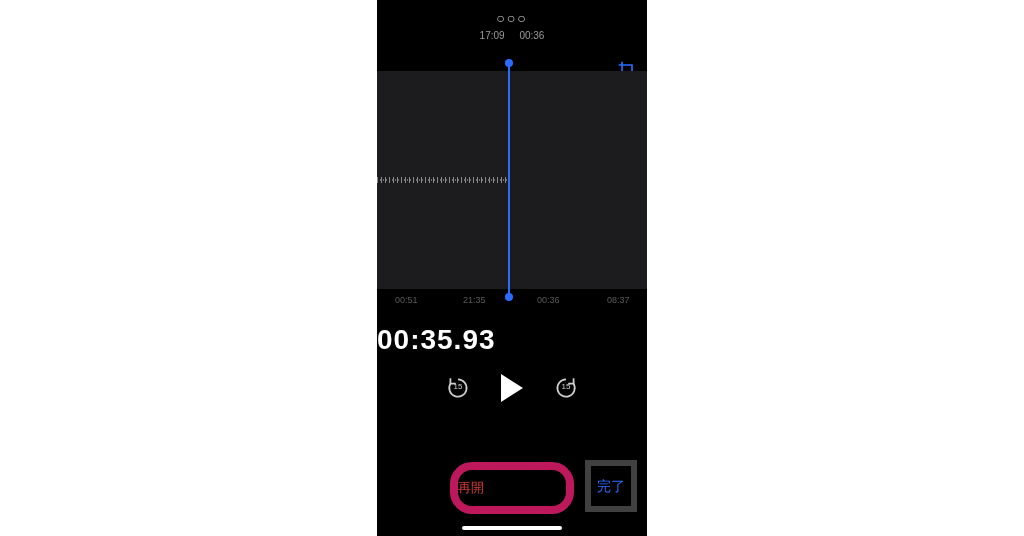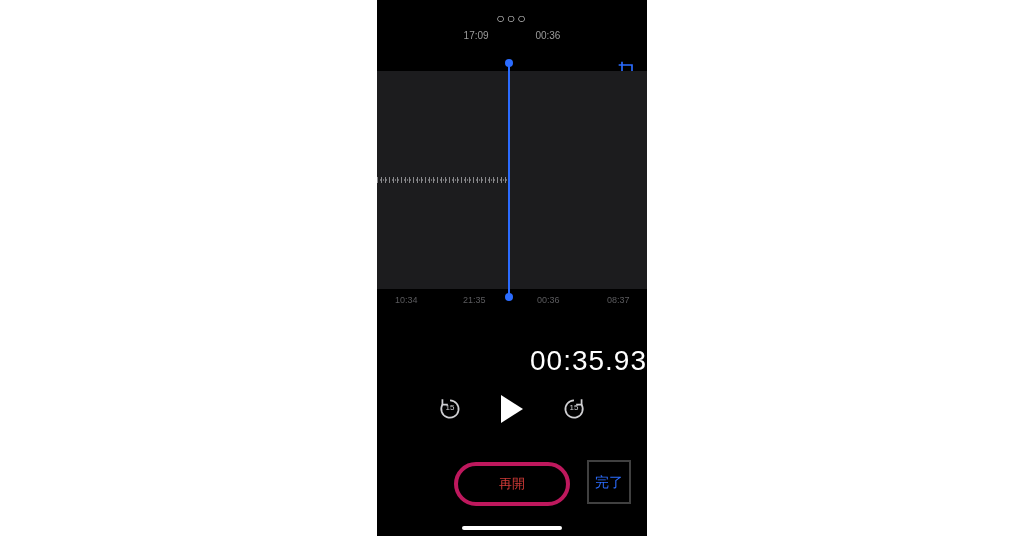--- a/index.html
+++ b/index.html
@@ -1,42 +1,42 @@
 <!DOCTYPE html>
 <html><head>
 <meta charset="utf-8">
 <style>
   html,body{margin:0;padding:0;width:1024px;height:536px;background:#fff;font-family:-apple-system,"Helvetica Neue",Arial,sans-serif;overflow:hidden}
   .stage{position:relative;width:1024px;height:536px}
   .phone{position:absolute;left:377px;top:0;width:270px;height:536px;background:#000;color:#fff}
   .hdr{position:relative;width:100%;text-align:center;padding-top:10px}
   .dots{font-size:14px;letter-spacing:2px;color:#cfcfcf}
   .times{margin-top:4px;font-size:10px;color:#9c9c9c}
-  .times span{margin:0 22px}
+  .times span{margin:0 6px}
   .crop{position:absolute;right:10px;top:60px}
   .crop svg{width:20px;height:20px;stroke:#2b6cff;fill:none}
   .wave-wrap{position:relative;width:100%;height:218px;margin-top:30px;background:#1c1c1e}
   .wave{position:absolute;left:0;top:106px;height:6px;width:130px}
   .wave::before{content:"";position:absolute;left:0;right:0;top:2px;height:2px;background:repeating-linear-gradient(90deg,#6b6b6e 0 1px,transparent 1px 3px)}
   .wave::after{content:"";position:absolute;left:0;right:0;top:0;height:6px;background:repeating-linear-gradient(90deg,#8a8a8d 0 1px,transparent 1px 4px)}
   .cursor{position:absolute;left:131px;top:-8px;bottom:-8px;width:2px;background:#2b6cff}
   .cursor::before,.cursor::after{content:"";position:absolute;left:-3px;width:8px;height:8px;border-radius:50%;background:#2b6cff}
   .cursor::before{top:-4px}.cursor::after{bottom:-4px}
   .ticks{position:relative;width:100%;height:22px;color:#5b5b5e;font-size:9px}
   .ticks span{position:absolute;top:6px}
   .t1{left:18px}.t2{left:86px}.t3{left:160px}.t4{left:230px}
-  .big-time{margin-top:34px;text-align:right;font-size:28px;font-weight:400;letter-spacing:1px}
-  .controls{margin-top:18px;display:flex;justify-content:center;align-items:center;gap:38px}
+  .big-time{margin-top:13px;text-align:left;font-size:28px;font-weight:700;letter-spacing:1px}
+  .controls{margin-top:18px;display:flex;justify-content:center;align-items:center;gap:30px}
   .skip{width:26px;height:26px;position:relative}
   .skip svg{width:26px;height:26px;stroke:#d0d0d3;fill:none}
   .skip .num{position:absolute;left:0;right:0;top:7px;text-align:center;font-size:8px;color:#d0d0d3}
   .play{width:0;height:0;border-left:22px solid #fff;border-top:14px solid transparent;border-bottom:14px solid transparent}
   .bottom{position:absolute;left:0;right:0;bottom:30px;height:44px}
-  .resume{position:absolute;left:50%;transform:translateX(-50%);width:108px;height:36px;border:4px solid #be185d;border-radius:22px;color:#cf3a37;font-size:13px;display:flex;align-items:center;justify-content:center}
-  .done-box{position:absolute;right:16px;top:-2px;width:40px;height:40px;border:2px solid #404040}
+  .resume{position:absolute;left:50%;transform:translateX(-50%);width:108px;height:36px;border:8px solid #be185d;border-radius:22px;color:#cf3a37;font-size:13px;display:flex;align-items:center;justify-content:flex-start}
+  .done-box{position:absolute;right:10px;top:-2px;width:40px;height:40px;border:6px solid #404040}
   .done{color:#2b6cff;font-size:14px;line-height:40px;text-align:center}
   .home{position:absolute;left:50%;bottom:6px;transform:translateX(-50%);width:100px;height:4px;border-radius:4px;background:#fff}
 </style>
 </head>
 <body>
 
 <div class="stage">
   <div class="phone">
 
     <div class="hdr">
@@ -55,21 +55,21 @@
           </svg>
       </span>
     </div>
 
     <div class="wave-wrap">
       <div class="wave"></div>
       <div class="cursor"></div>
     </div>
 
     <div class="ticks">
-      <span class="t1">10:34</span>
+      <span class="t1">00:51</span>
       <span class="t2">21:35</span>
       <span class="t3">00:36</span>
       <span class="t4">08:37</span>
     </div>
 
     <div class="big-time">00:35.93</div>
 
     <div class="controls">
       <div class="skip">
         <span>

